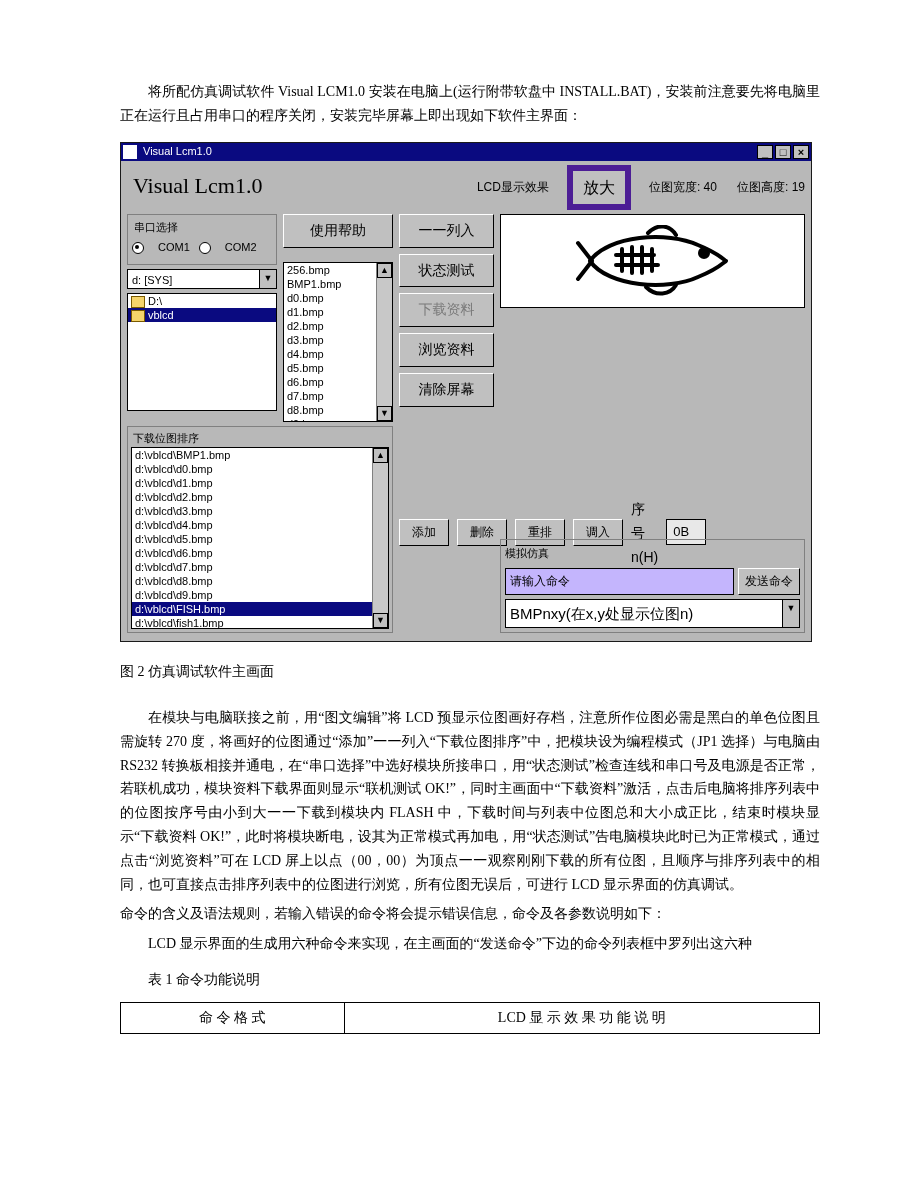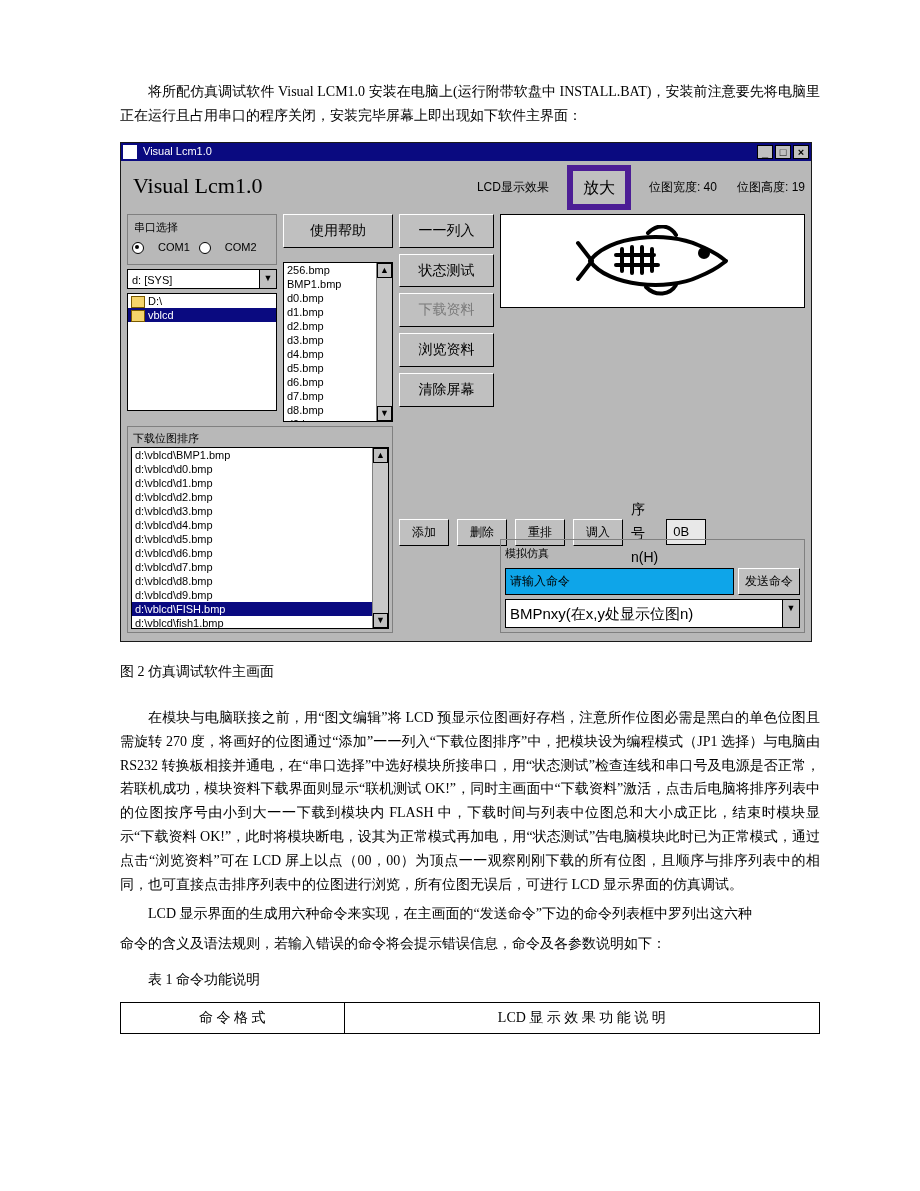--- a/index.html
+++ b/index.html
@@ -173,21 +173,21 @@
   .seq-box{border:1px solid #000;background:#e8e8e8;padding:1px 6px;font-size:13px;min-width:26px;text-align:left;}
   .sim-block{
     grid-column:4/5;
     border:1px solid #808080;padding:4px;
     align-self:end;
     display:flex;flex-direction:column;gap:4px;
   }
   .sim-block .legend{font-size:11px;margin-bottom:2px;}
   .sim-row{display:flex;gap:4px;align-items:stretch;}
   .cmd-input{
-    flex:1;border:1px solid #000;background:#0ea5e9;padding:2px 4px;font-size:12px;
+    flex:1;border:1px solid #000;background:#c4b5fd;padding:2px 4px;font-size:12px;
     font-family:"SimSun","宋体",serif;
   }
   .cmd-drop{display:flex;border:1px solid #000;background:#fff;}
   .cmd-drop .val{flex:1;padding:1px 4px;font-size:15px;}
   .cmd-drop .arrow{width:16px;background:#c0c0c0;border-left:1px solid #000;text-align:center;font-size:9px;line-height:16px;}
   
   table.cmd-tbl{
     border-collapse:collapse;width:100%;margin-top:6px;
   }
   table.cmd-tbl th, table.cmd-tbl td{
@@ -361,23 +361,23 @@
         </div>
       </div>
     </div>
   </div>
 
   <p class="caption">图 2  仿真调试软件主画面</p>
 
 
   <p class="para">在模块与电脑联接之前，用“图文编辑”将 LCD 预显示位图画好存档，注意所作位图必需是黑白的单色位图且需旋转 270 度，将画好的位图通过“添加”一一列入“下载位图排序”中，把模块设为编程模式（JP1 选择）与电脑由 RS232 转换板相接并通电，在“串口选择”中选好模块所接串口，用“状态测试”检查连线和串口号及电源是否正常，若联机成功，模块资料下载界面则显示“联机测试 OK!”，同时主画面中“下载资料”激活，点击后电脑将排序列表中的位图按序号由小到大一一下载到模块内 FLASH 中，下载时间与列表中位图总和大小成正比，结束时模块显示“下载资料 OK!”，此时将模块断电，设其为正常模式再加电，用“状态测试”告电脑模块此时已为正常模式，通过点击“浏览资料”可在 LCD 屏上以点（00，00）为顶点一一观察刚刚下载的所有位图，且顺序与排序列表中的相同，也可直接点击排序列表中的位图进行浏览，所有位图无误后，可进行 LCD 显示界面的仿真调试。</p>
 
+  <p class="para" style="text-indent:0;">命令的含义及语法规则，若输入错误的命令将会提示错误信息，命令及各参数说明如下：</p>
+
   <p class="para">LCD 显示界面的生成用六种命令来实现，在主画面的“发送命令”下边的命令列表框中罗列出这六种</p>
-
-  <p class="para" style="text-indent:0;">命令的含义及语法规则，若输入错误的命令将会提示错误信息，命令及各参数说明如下：</p>
 
   <p class="table-label">表 1     命令功能说明</p>
 
   <table class="cmd-tbl">
     <tbody>
         <tr>
       <th style="width:32%;">命  令  格  式</th>
       <th>LCD 显  示  效  果  功  能  说  明</th>
     </tr>
   </tbody>

